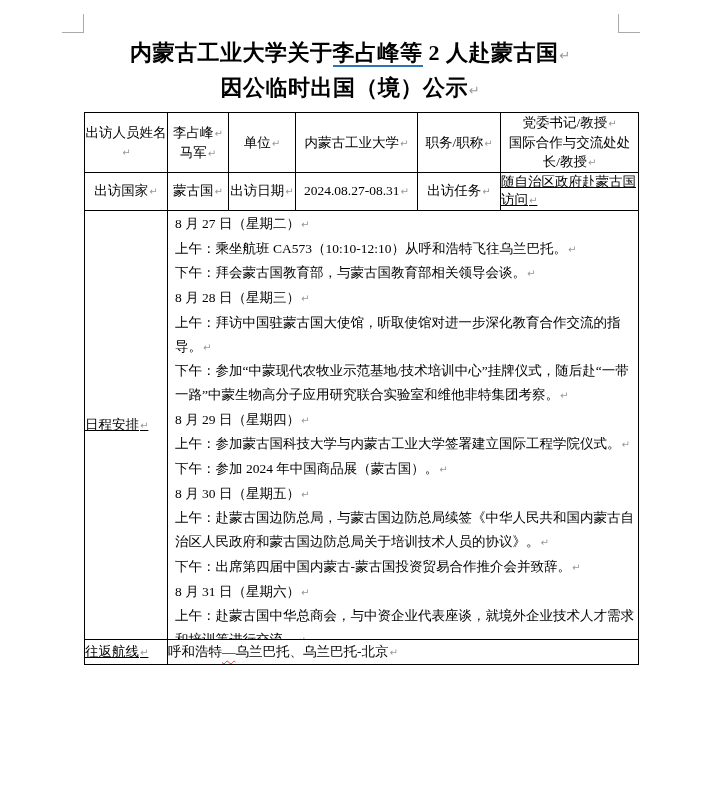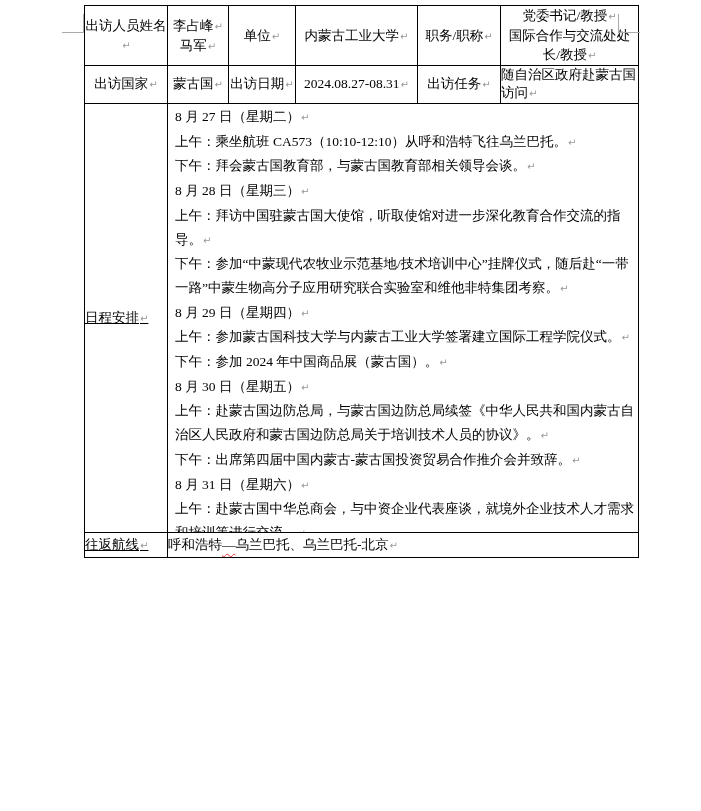--- a/index.html
+++ b/index.html
@@ -33,38 +33,42 @@
   .row2 td { line-height:18px; }
   .rowsched { height:429px; }
   .row4 { height:25px; }
   .row5 { height:24px; }
   .row6 { height:54px; }
   .row7 { height:53px; }
 
   .lbl { vertical-align:middle; text-align:left; padding:1px 2px 1px 7px; line-height:15px;text-decoration:underline; }
   .lbl-just { text-align:justify; text-align-last:left; }
   .val { vertical-align:middle; text-align:left; padding:1px 4px 1px 8px; line-height:19px; }
-  .leftcell { text-align:left; padding-left:4px; }
+  .leftcell { text-align:left; padding-left:4px;text-decoration:underline; }
 
   .sched-cell { vertical-align:top; }
   .sched-inner { height:427px; overflow:hidden; padding:1px 2px 0 7px; }
   .para { line-height:23.7px; }
 
   .wavy-red { text-decoration:underline; text-decoration-style:wavy;
     text-decoration-color:#e33; text-decoration-thickness:1px;
     text-underline-offset:4px; }
 </style>
 </head>
 <body>
 
 <div class="page">
 
   <div class="crop-tl"></div>
   <div class="crop-tr"></div>
 
+  <div class="title">
+    <div><span>内蒙古工业大学关于</span><span class="u-blue">李占峰等</span><span> 2 人赴蒙古国</span><span class="pmark">↵</span></div>
+    <div><span>因公临时出国（境）公示</span><span class="pmark">↵</span></div>
+  </div>
 
   <table class="doc">
     <colgroup>
       <col style="width:83px">
         <col style="width:61px">
         <col style="width:67px">
       <col style="width:122px">
         <col style="width:83px">
         <col style="width:138px">
     </colgroup>

